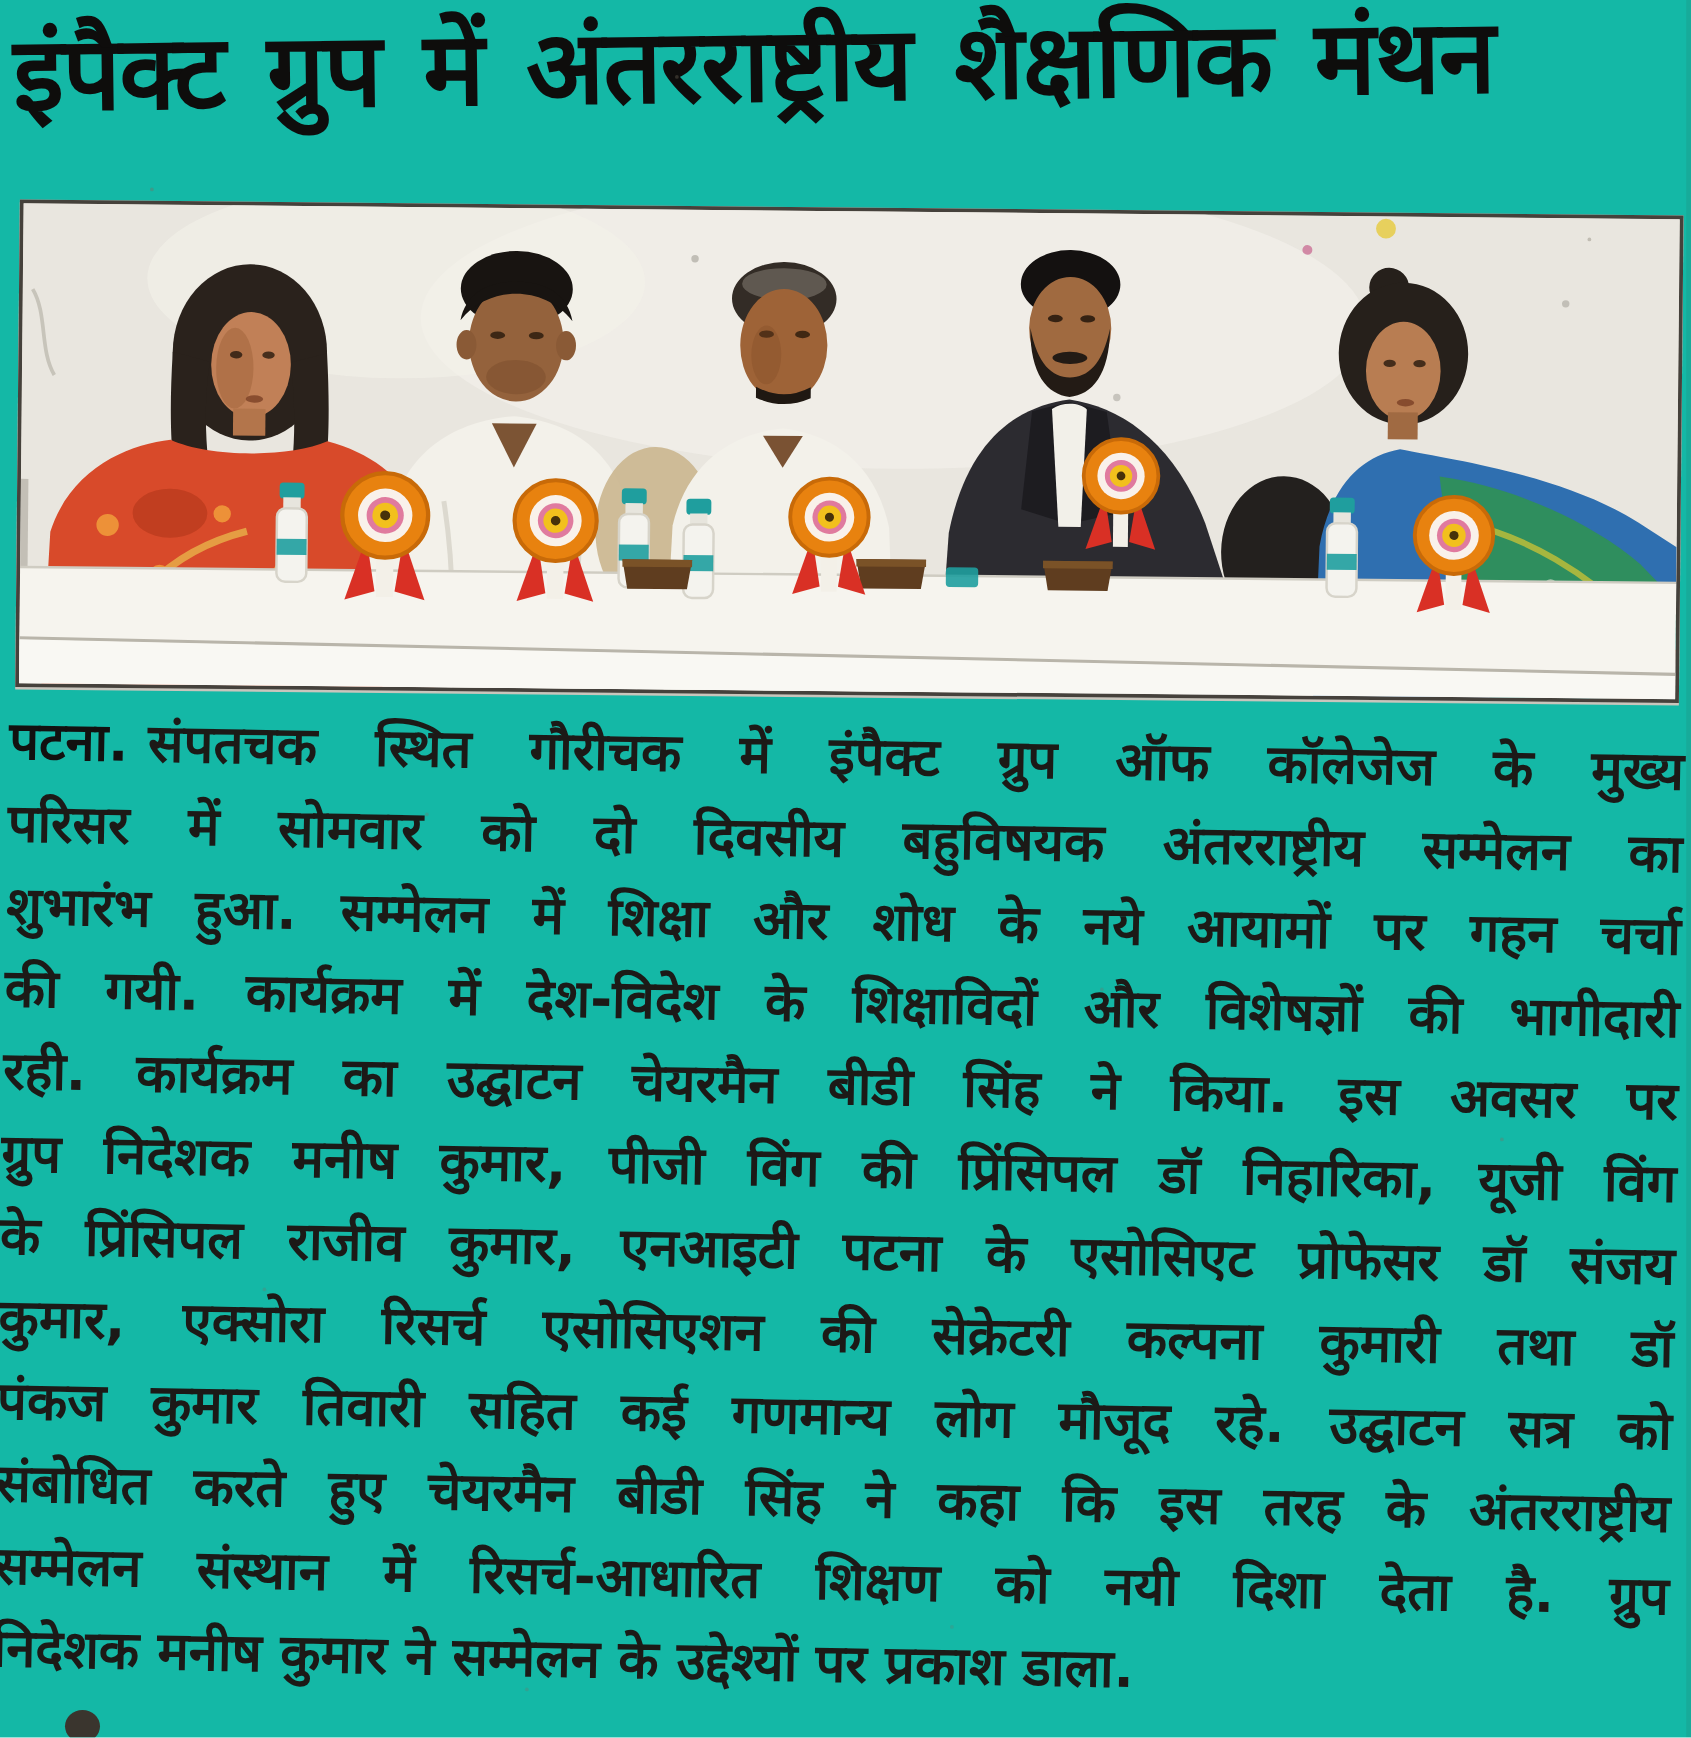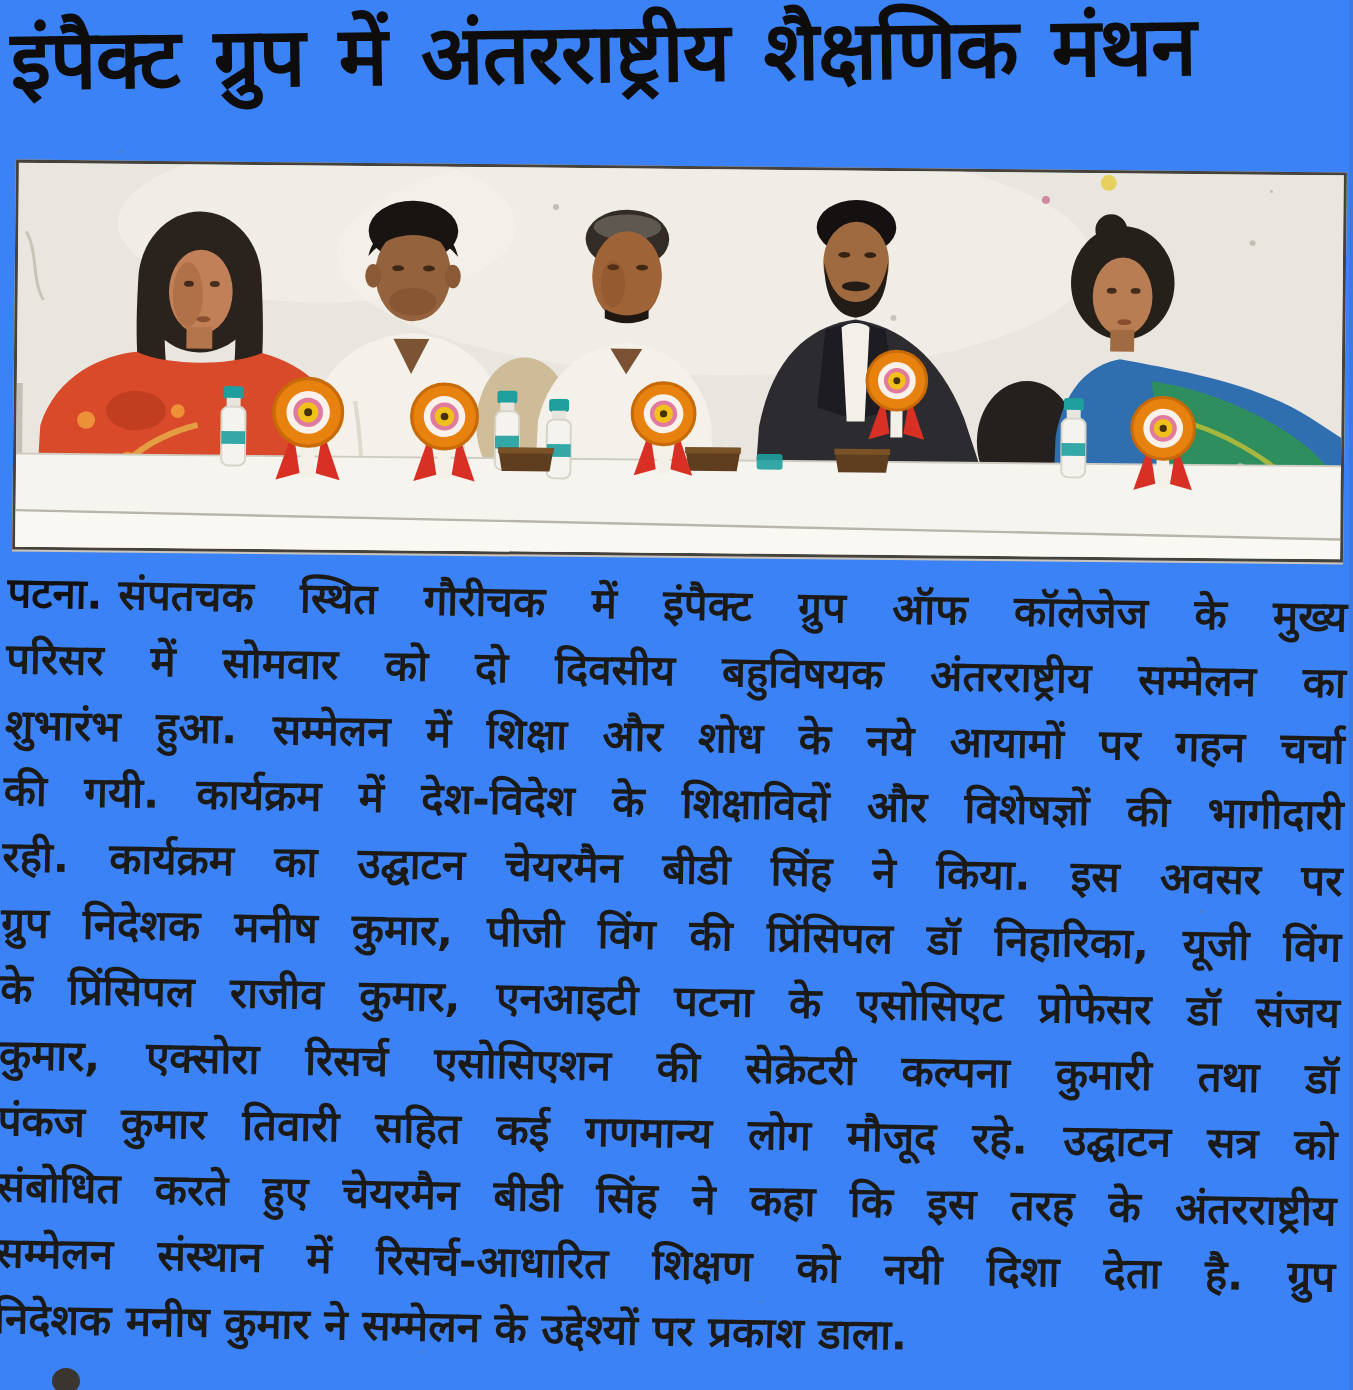--- a/index.html
+++ b/index.html
@@ -1,18 +1,18 @@
 <!DOCTYPE html>
 <html><head>
 <meta charset="utf-8">
 <style>
   html,body{margin:0;padding:0;background:#ffffff;}
   .page{
     position:relative; width:1353px; height:1390px; overflow:hidden;
-    background:#3b82f6;
+    background:#14b8a6;
     font-family:"DejaVu Sans","Liberation Sans",sans-serif;
     color:#201d19;
   }
   
   .headline{
     position:absolute; left:10px; top:2px; width:1185px; height:152px;
     margin:0; font-size:82px; font-weight:800; line-height:1.45;
     letter-spacing:-1px; color:#0e0d0c; white-space:nowrap;
     text-align:justify; text-align-last:justify;
     transform:rotate(-0.7deg); transform-origin:0 0;

